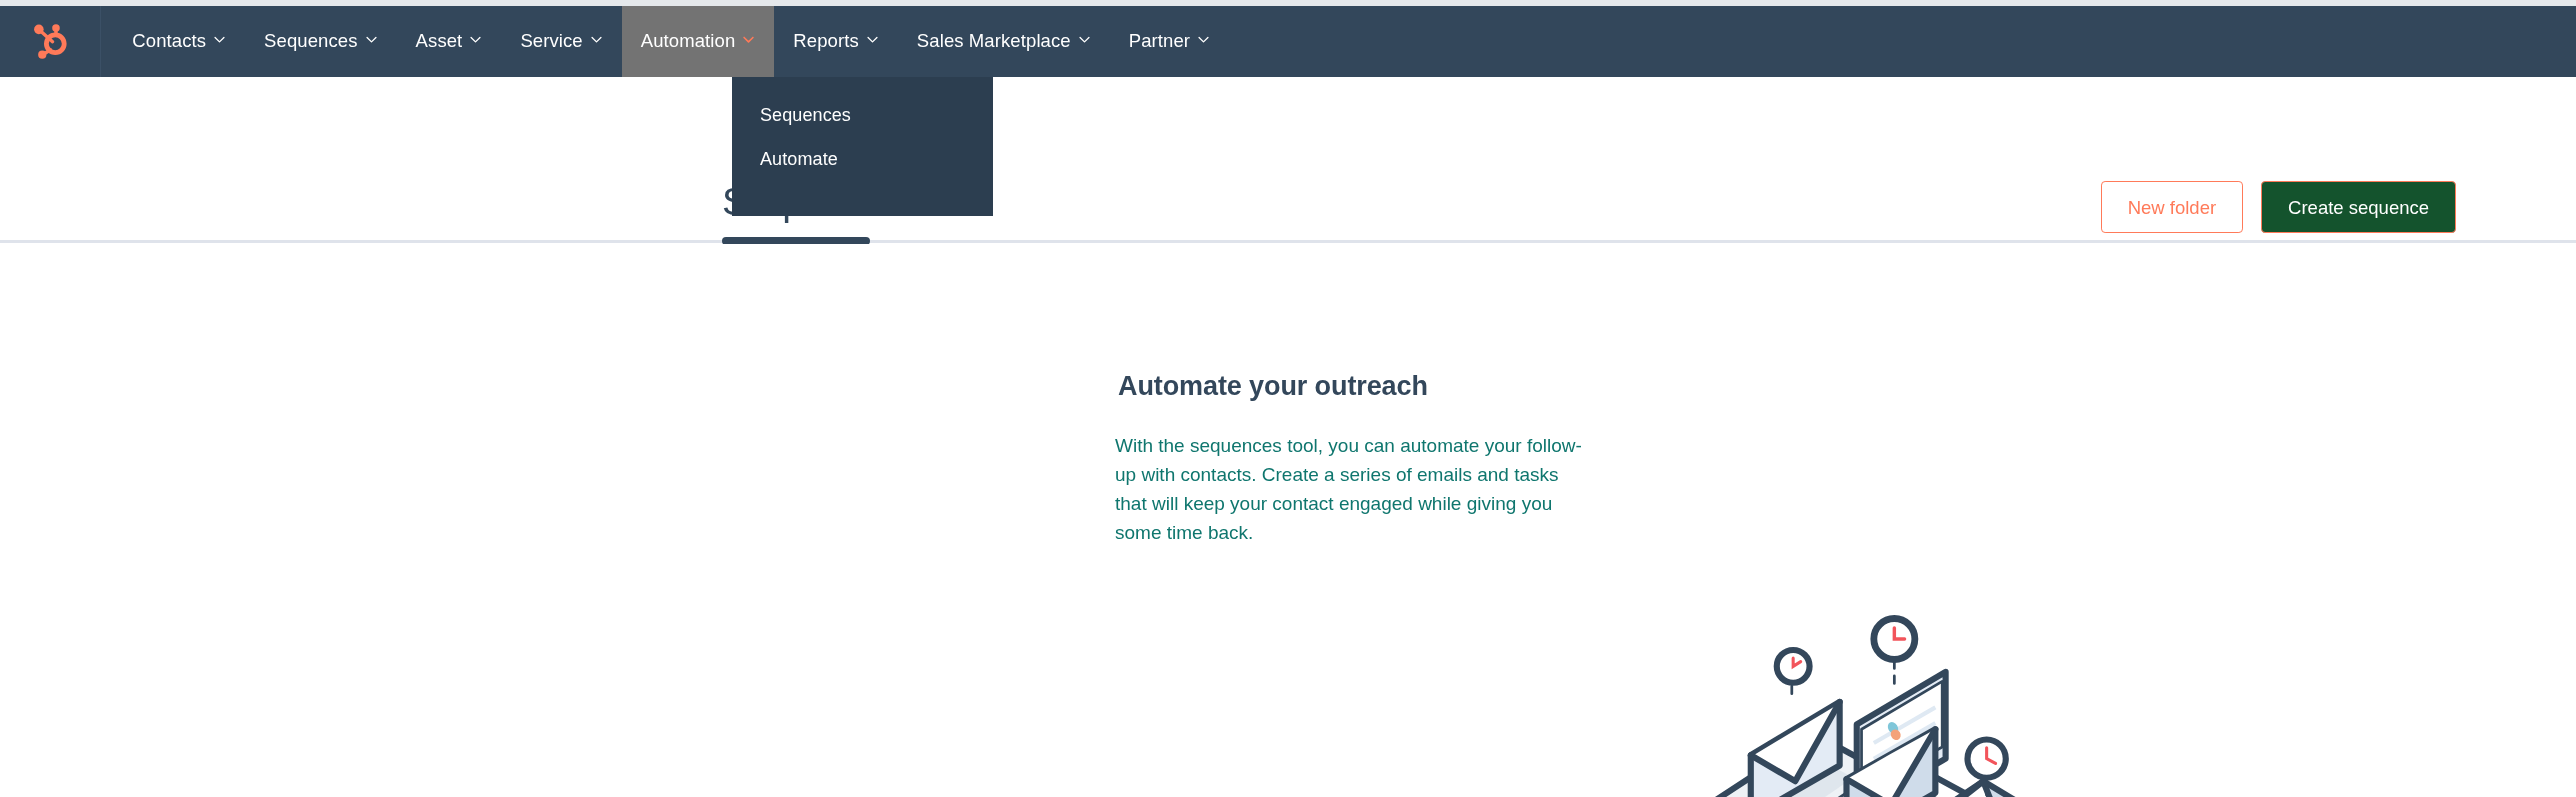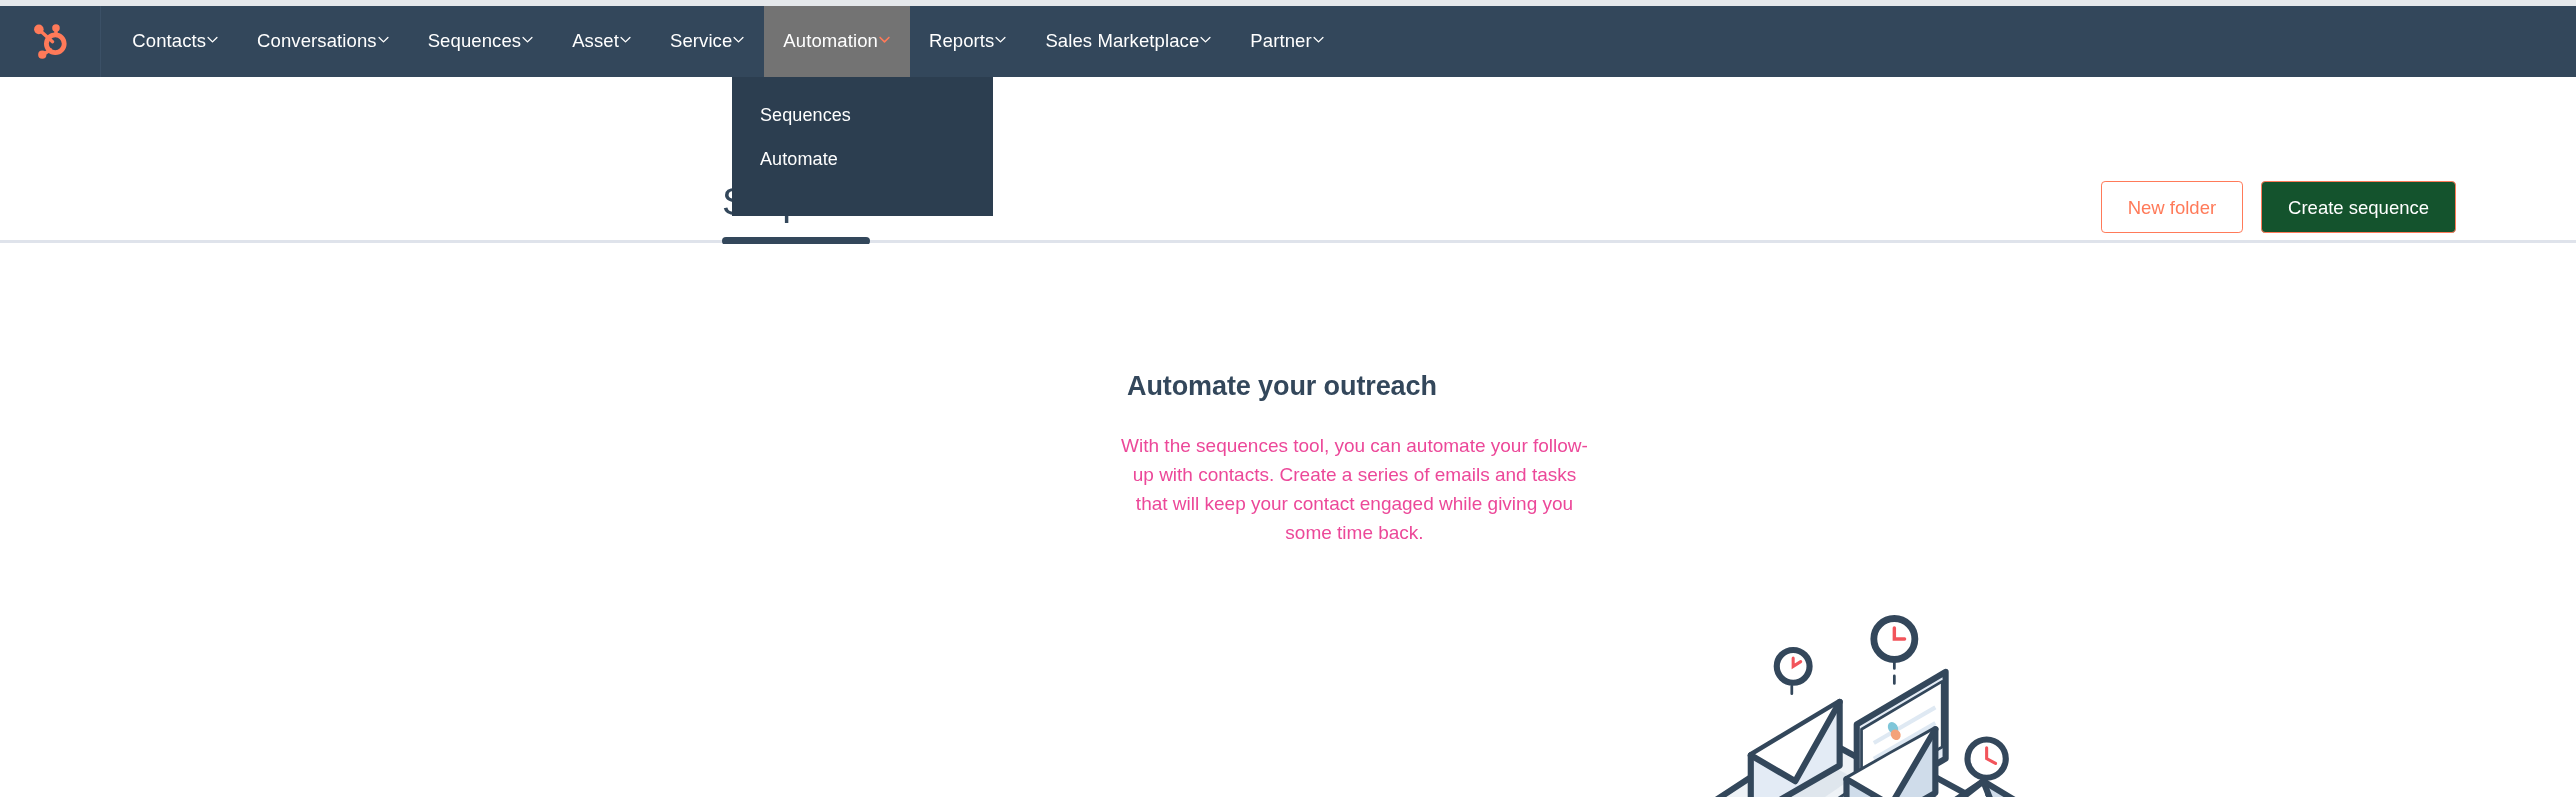--- a/index.html
+++ b/index.html
@@ -29,21 +29,21 @@
     box-sizing:border-box;
     border-right:0.7px solid #3b5066;
   }
   .hs-logo{width:37px;height:40px;display:block;}
 
   .nav-items{
     display:flex;align-items:stretch;height:71px;
     margin-left:12.3px;
   }
   .nav-item{
-    display:flex;align-items:center;gap:0;
+    display:flex;align-items:center;gap:7px;
     padding:0 19px;height:71px;
     color:#ffffff;font-size:18.5px;font-weight:400;
     white-space:nowrap;cursor:pointer;
     letter-spacing:0.1px;
   }
   .nav-item.active{background:#737373;}
   .chev{
     display:inline-block;width:13px;height:13px;
     position:relative;top:-1.4px;
   }
@@ -111,24 +111,24 @@
   
   .empty-state{
     position:absolute;left:0;top:244px;width:2576px;height:554px;
     background:#ffffff;
   }
   .es-text{
     position:absolute;left:1115px;top:127px;width:479px;
   }
   .es-heading{
     font-size:27px;color:#33475b;font-weight:700;
-    margin:0 0 30px 12px;letter-spacing:-0.1px;
+    margin:0 0 30px 3px;letter-spacing:-0.1px;
   }
   .es-body{
-    font-size:19px;color:#ec4899;line-height:1.52;margin:0;text-align:center;
+    font-size:19px;color:#0f766e;line-height:1.52;margin:0;
   }
   .es-illustration{
     position:absolute;left:1648px;top:354px;
     width:438px;height:443px;
   }
   .es-illustration svg{display:block;width:438px;height:443px;}
 </style>
 </head>
 <body>
 
@@ -154,28 +154,20 @@
 
     <div class="nav-item">
       <span>Contacts</span>
       <span class="chev">
         <svg width="13" height="13" viewBox="0 0 19 19">
             <path d="M3 6.5 L9.5 13 L16 6.5" fill="none" stroke="#ffffff" stroke-width="1.9" stroke-linecap="round" stroke-linejoin="round"></path>
           </svg>
       </span>
     </div>
 
-    <div class="nav-item">
-      <span>Conversations</span>
-      <span class="chev">
-        <svg width="13" height="13" viewBox="0 0 19 19">
-            <path d="M3 6.5 L9.5 13 L16 6.5" fill="none" stroke="#ffffff" stroke-width="1.9" stroke-linecap="round" stroke-linejoin="round"></path>
-          </svg>
-      </span>
-    </div>
 
     <div class="nav-item">
       <span>Sequences</span>
       <span class="chev">
         <svg width="13" height="13" viewBox="0 0 19 19">
             <path d="M3 6.5 L9.5 13 L16 6.5" fill="none" stroke="#ffffff" stroke-width="1.9" stroke-linecap="round" stroke-linejoin="round"></path>
           </svg>
       </span>
     </div>
 

